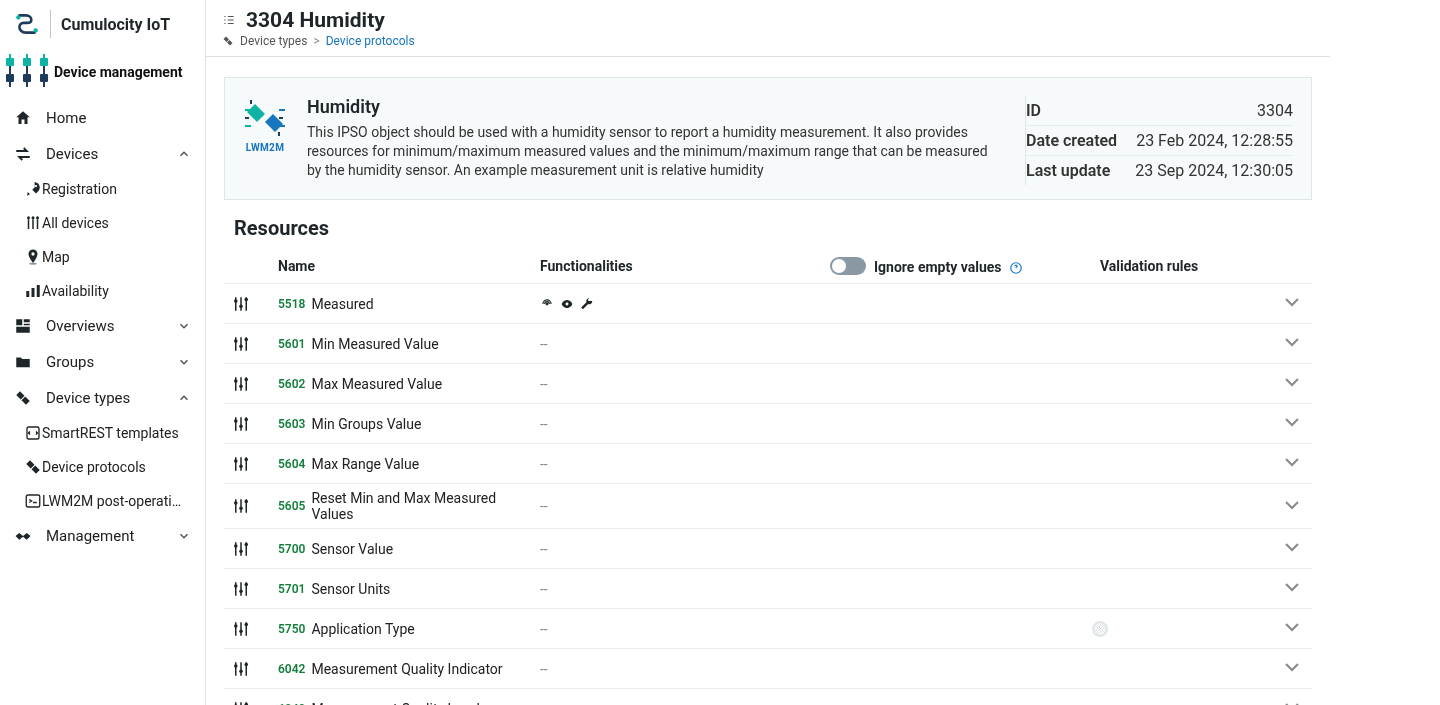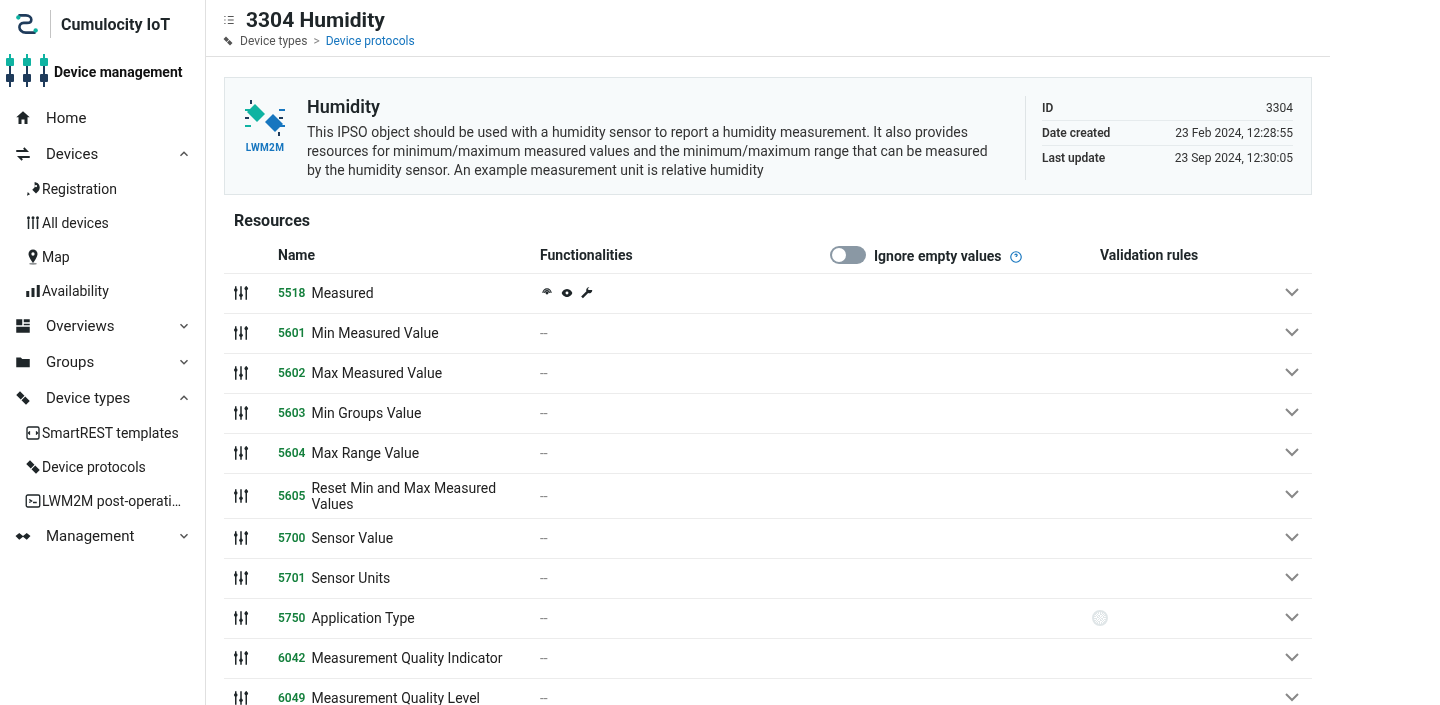--- a/index.html
+++ b/index.html
@@ -87,34 +87,34 @@
 .proto-ic { display:flex; flex-direction:column; align-items:center; gap:2px;}
 .proto-ic .ic { width: 44px; height: 44px; }
 .proto-ic .lbl { font-size: 10px; font-weight: 700; color: #1776bf; letter-spacing: .3px;}
 .proto-body { flex:1; }
 .proto-body h2 { font-size: 18px; font-weight: 600; color: #1f2629; margin-bottom: 6px;}
 .proto-body p { font-size: 14px; color: #333; line-height: 1.35; }
 
 .meta {
   width: 268px;
   border-left: 1px solid #dfe4e6;
-  padding-left: 16px;
-  font-size: 12px;
+  padding-left: 0;
+  font-size: 16px;
 }
 .meta-row {
   display:flex; justify-content:space-between;
   padding: 5px 0;
   border-bottom: 1px solid #e6ebed;
 }
 .meta-row:last-child{border-bottom:none;}
 .meta-row .k { color:#333; font-weight:600;}
 .meta-row .v { color:#333; }
 
 
-.resources-title { font-size: 16px; font-weight: 700; color:#1f2629; padding: 16px 10px 8px; }
+.resources-title { font-size: 20px; font-weight: 700; color:#1f2629; padding: 16px 10px 8px; }
 .table { width: 100%; }
 .thead, .trow {
   display: grid;
   grid-template-columns: 46px 1fr 290px 270px 180px 40px;
   align-items: center;
   border-bottom: 1px solid #ececec;
   min-height: 36px;
 }
 .thead { font-weight:700; font-size:14px; color:#1f2629; }
 .thead .cell, .trow .cell { padding: 6px 8px; }

